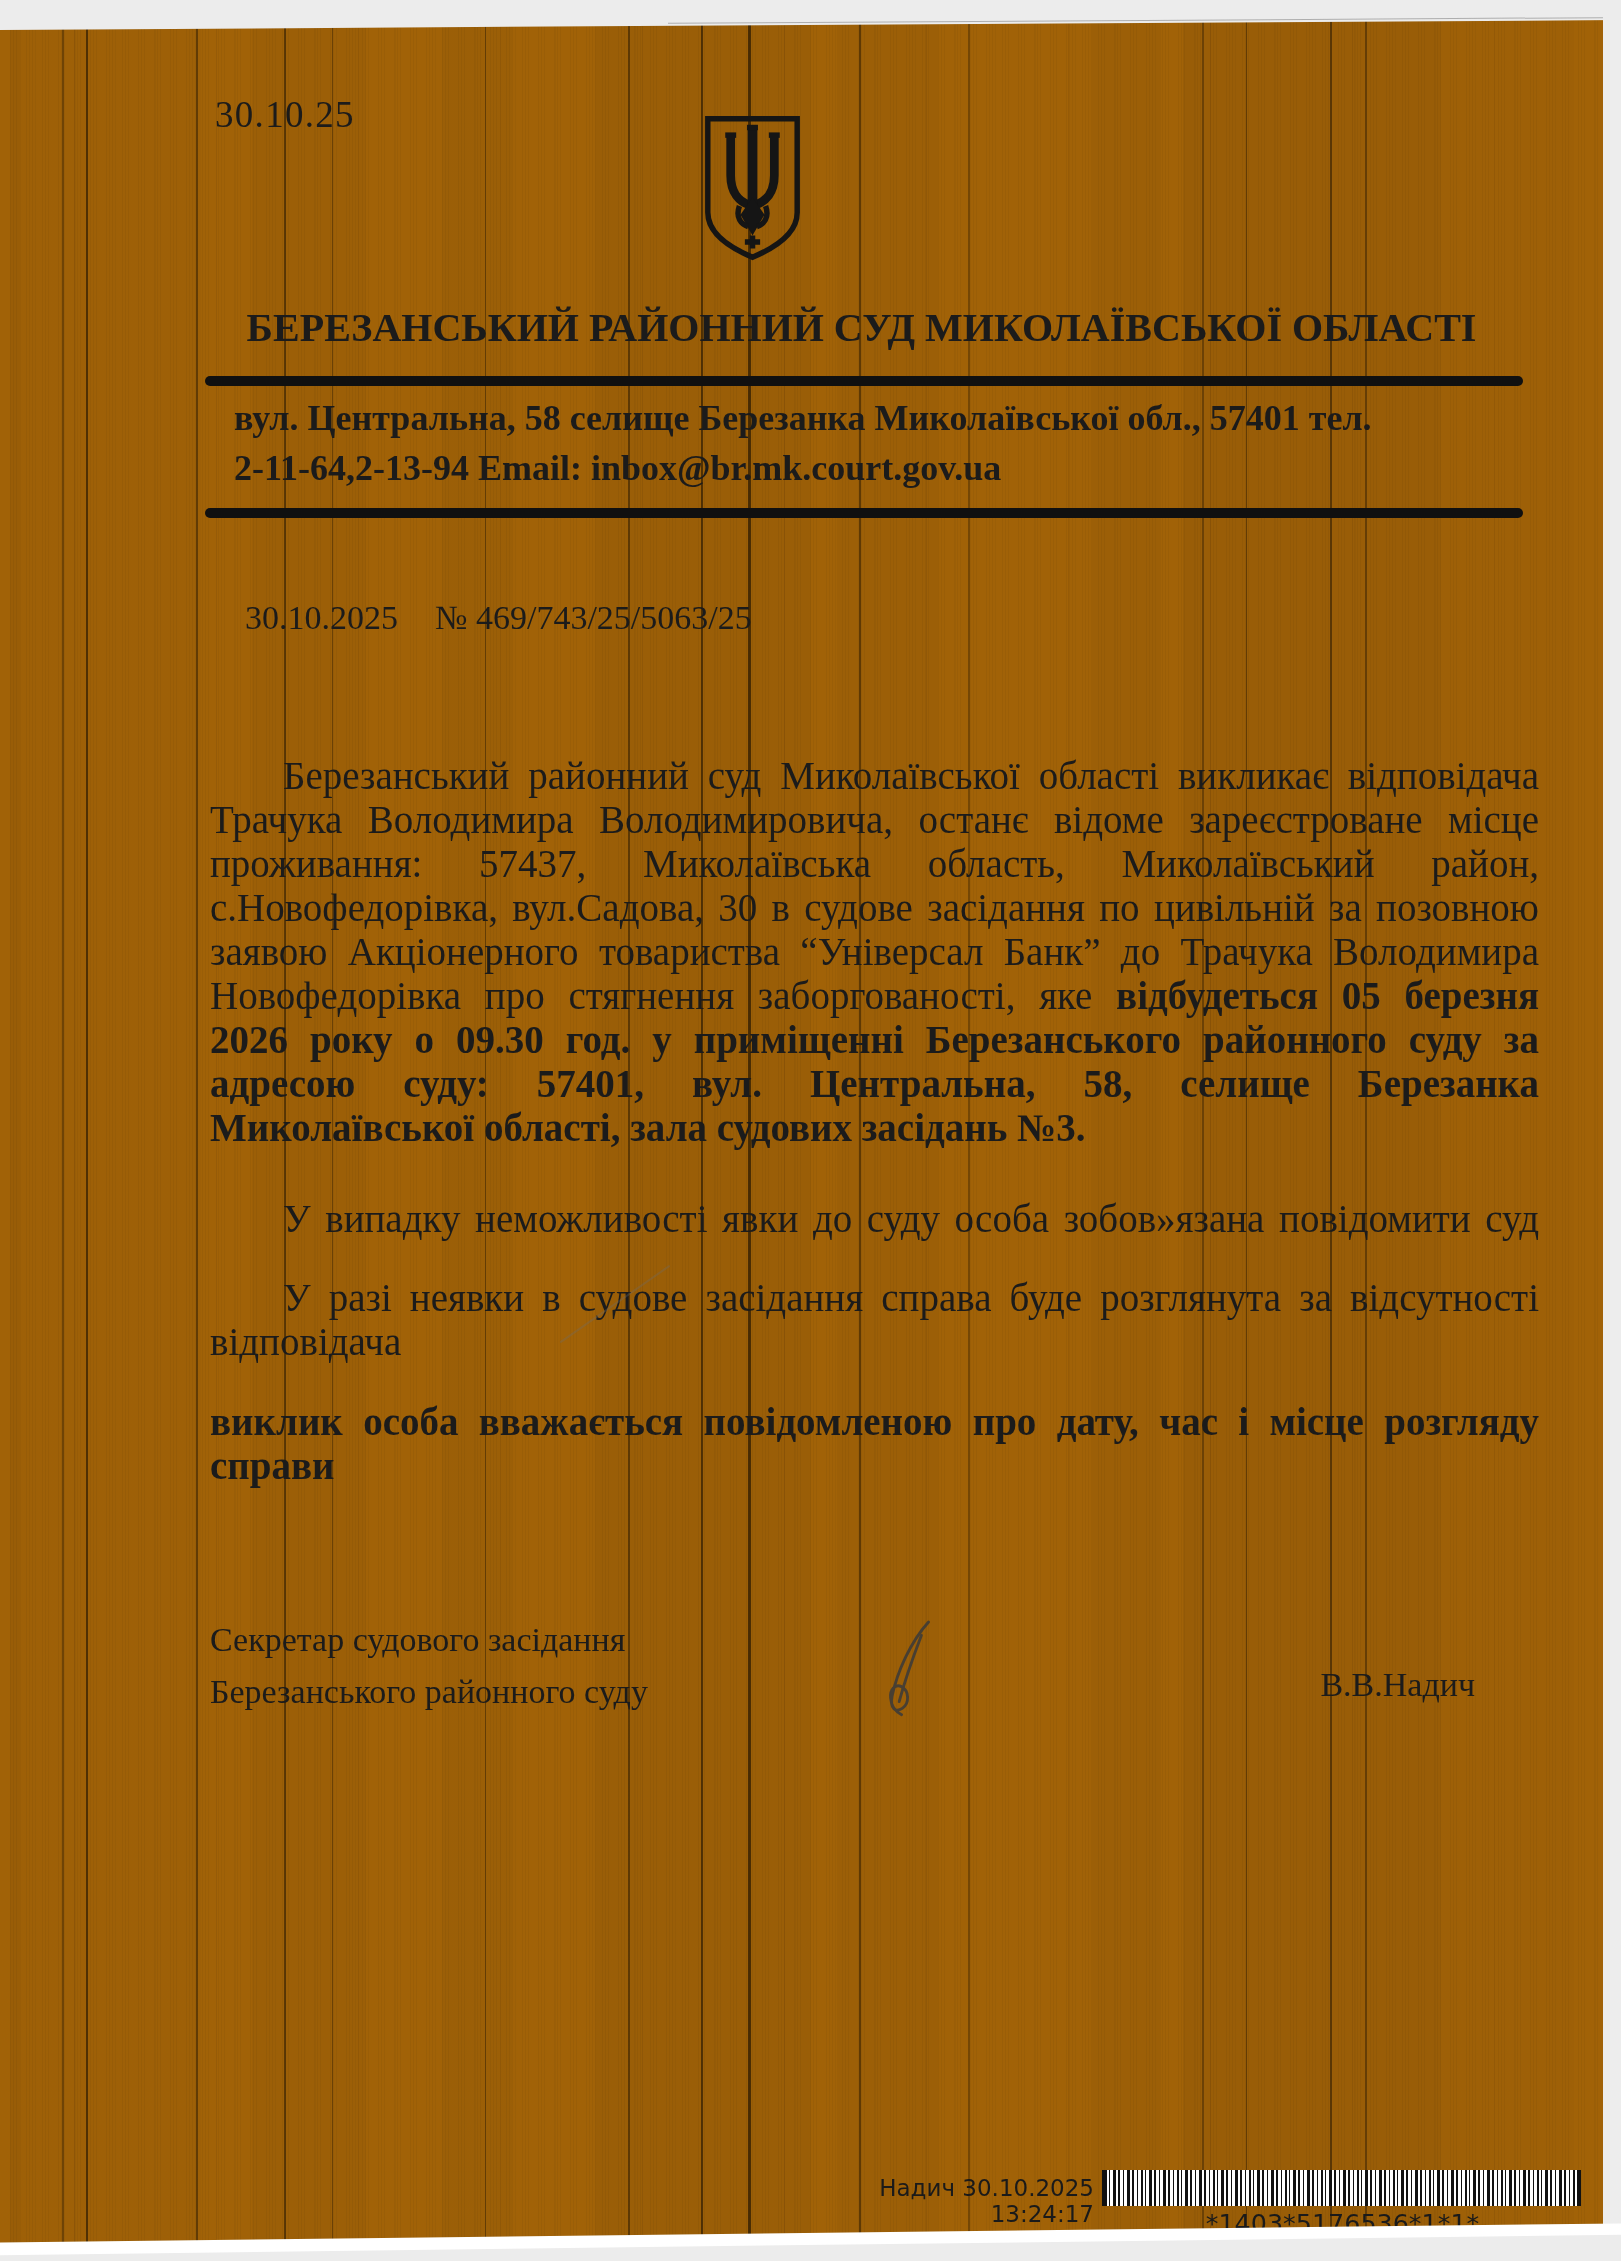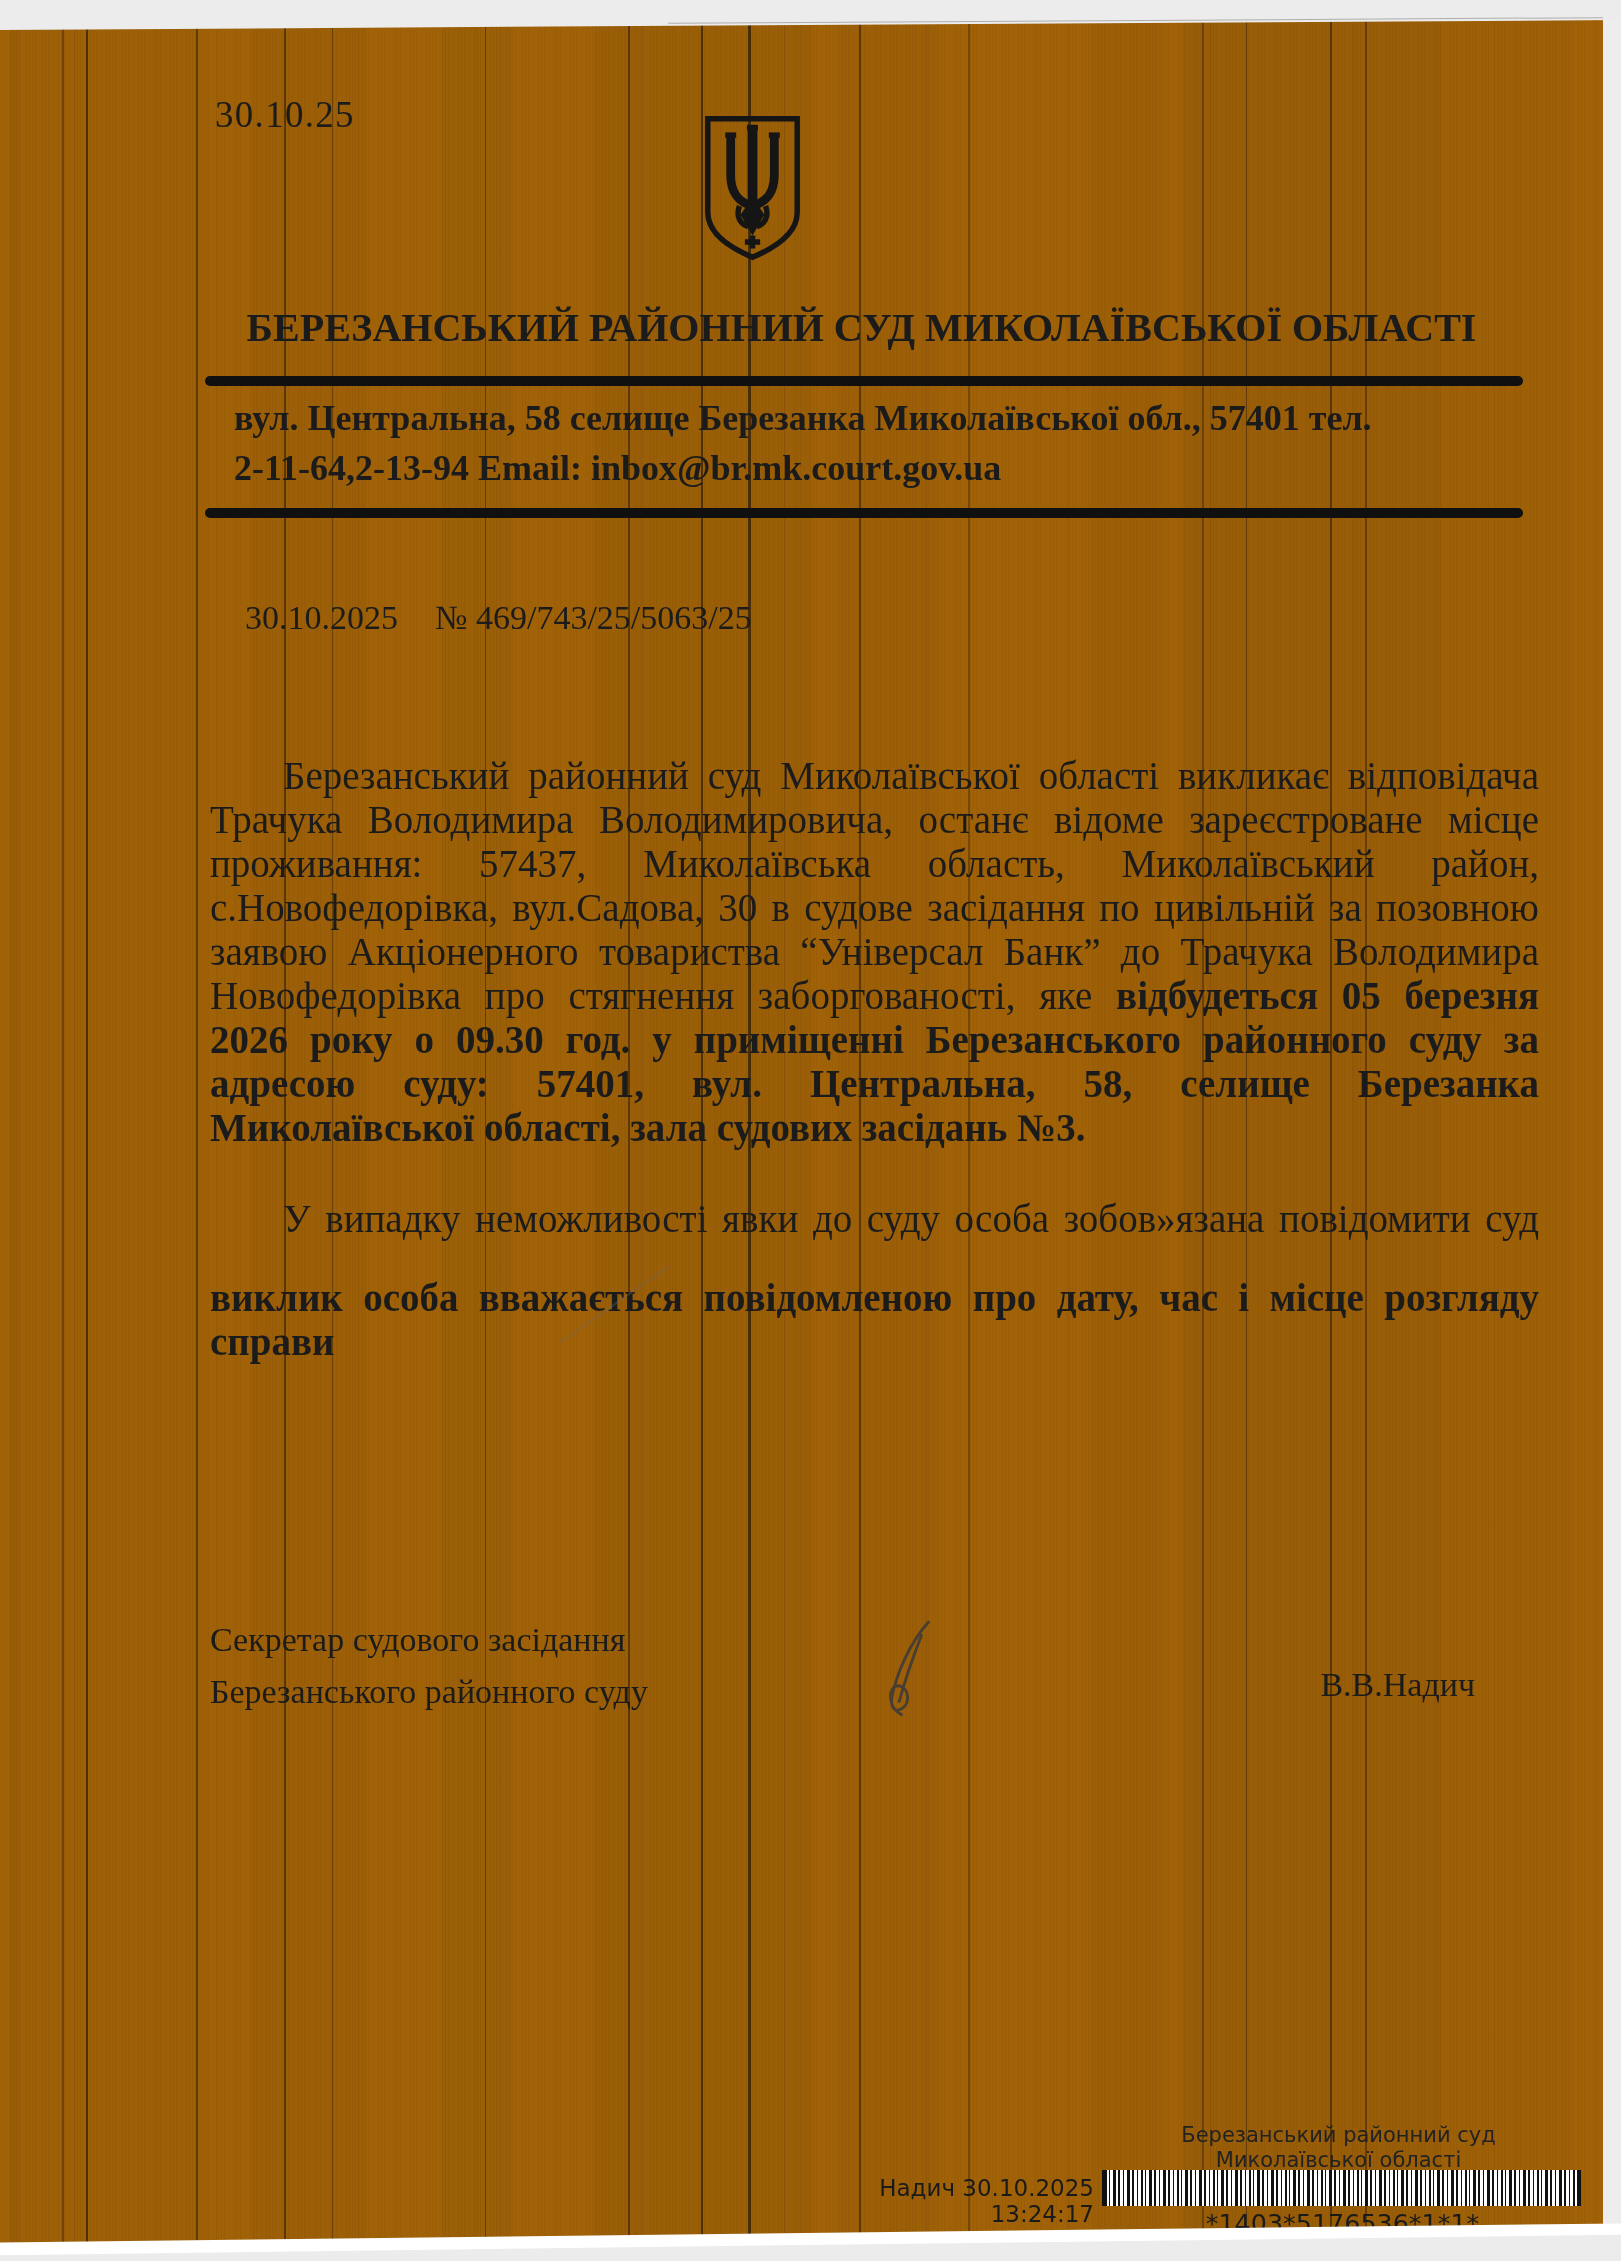--- a/index.html
+++ b/index.html
@@ -141,20 +141,24 @@
         <div class="pline"><span>заявою Акціонерного товариства “Універсал Банк” до Трачука Володимира</span></div>
         <div class="pline"><span>Новофедорівка про стягнення заборгованості, яке </span><span class="b">відбудеться 05 березня</span></div>
         <div class="pline"><span class="b">2026 року о 09.30 год. у приміщенні Березанського районного суду за</span></div>
         <div class="pline"><span class="b">адресою суду: 57401, вул. Центральна, 58, селище Березанка</span></div>
         <div class="pline last"><span class="b">Миколаївської області, зала судових засідань №3.</span></div>
       </div>
       <div class="para">
         <div class="pline indent"><span>У випадку неможливості явки до суду особа зобов»язана повідомити суд</span></div>
       </div>
       <div class="para">
+        <div class="pline indent"><span>У разі неявки в судове засідання справа буде розглянута за відсутності</span></div>
+        <div class="pline last"><span>відповідача</span></div>
+      </div>
+      <div class="para">
         <div class="pline"><span class="b">виклик особа вважається повідомленою про дату, час і місце розгляду</span></div>
         <div class="pline last"><span class="b">справи</span></div>
       </div>
     </div>
 
   <div class="abs pen-stroke"></div>
 
   <div class="abs sig-role">
     <div>Секретар судового засідання</div>
     <div>Березанського районного суду</div>
@@ -162,24 +166,20 @@
   <div class="abs sig-mark">
     <svg width="95" height="108" viewBox="0 0 150 170" xmlns="http://www.w3.org/2000/svg">
       <g stroke="#3a3a3a" stroke-width="4.5" fill="none" opacity="0.85" stroke-linecap="round">
         <path d="M97 8 C72 42 56 92 52 130 C50 150 60 156 70 148 C81 139 78 119 65 114 C55 110 47 121 50 134 C52 146 60 154 70 158"></path>
         <path d="M88 30 C80 60 70 100 64 138"></path>
       </g>
     </svg>
   </div>
   <div class="abs sig-name">В.В.Надич</div>
 
-  <div class="abs footer-court">
-    <div>Березанський районний суд</div>
-    <div>Миколаївської області</div>
-  </div>
   <div class="abs print-stamp">Надич 30.10.2025 13:24:17</div>
   <div class="abs barcode"></div>
   <div class="abs barcode-text">*1403*5176536*1*1*</div>
 
   <div class="edge-top"></div>
   <div class="edge-top-line"></div>
   <div class="edge-right"></div>
   <div class="edge-bottom-white"></div>
   <div class="edge-bottom-gray"></div>
 </div>

